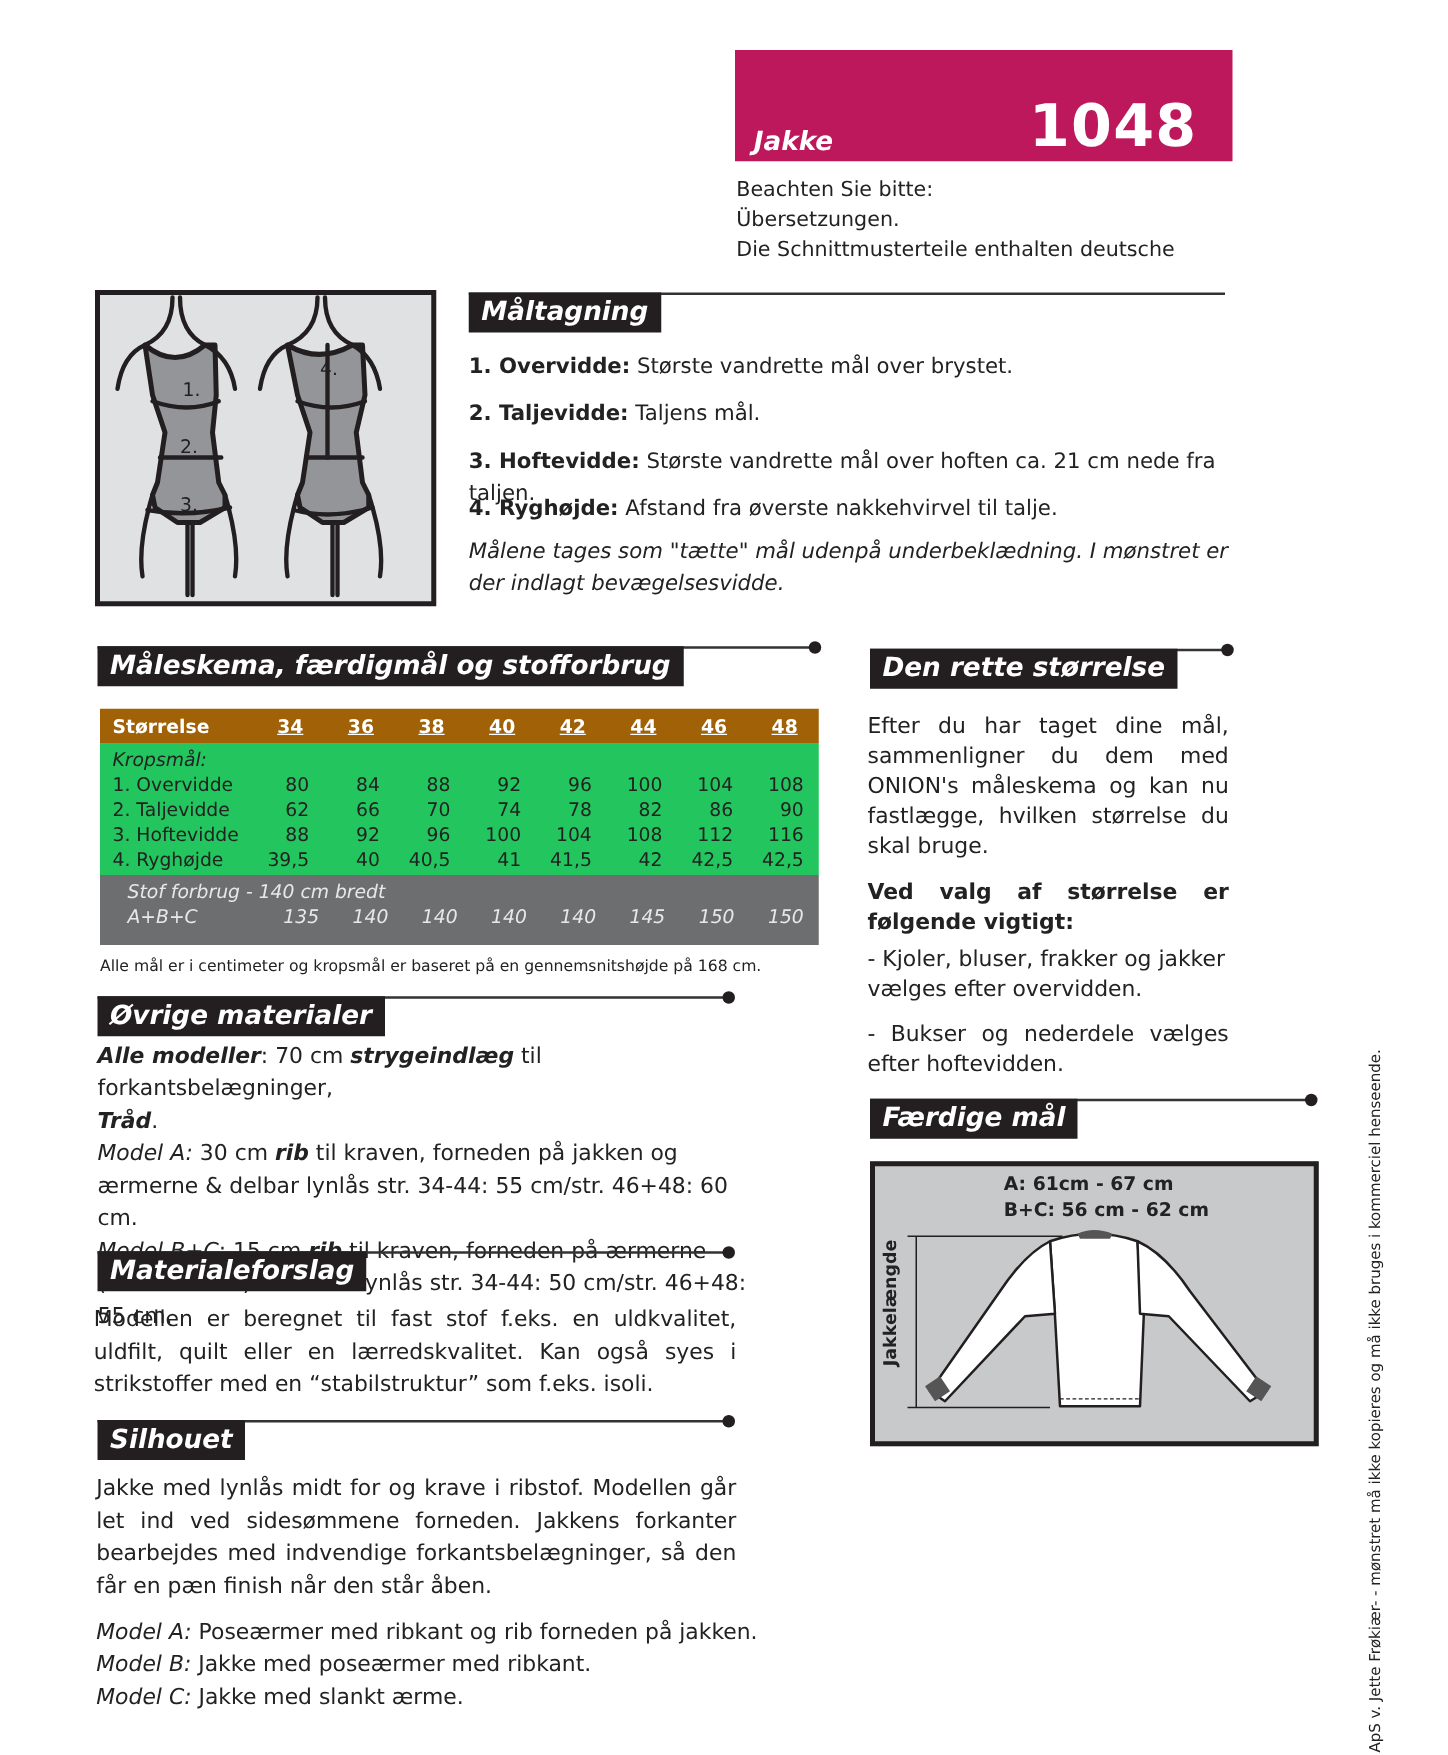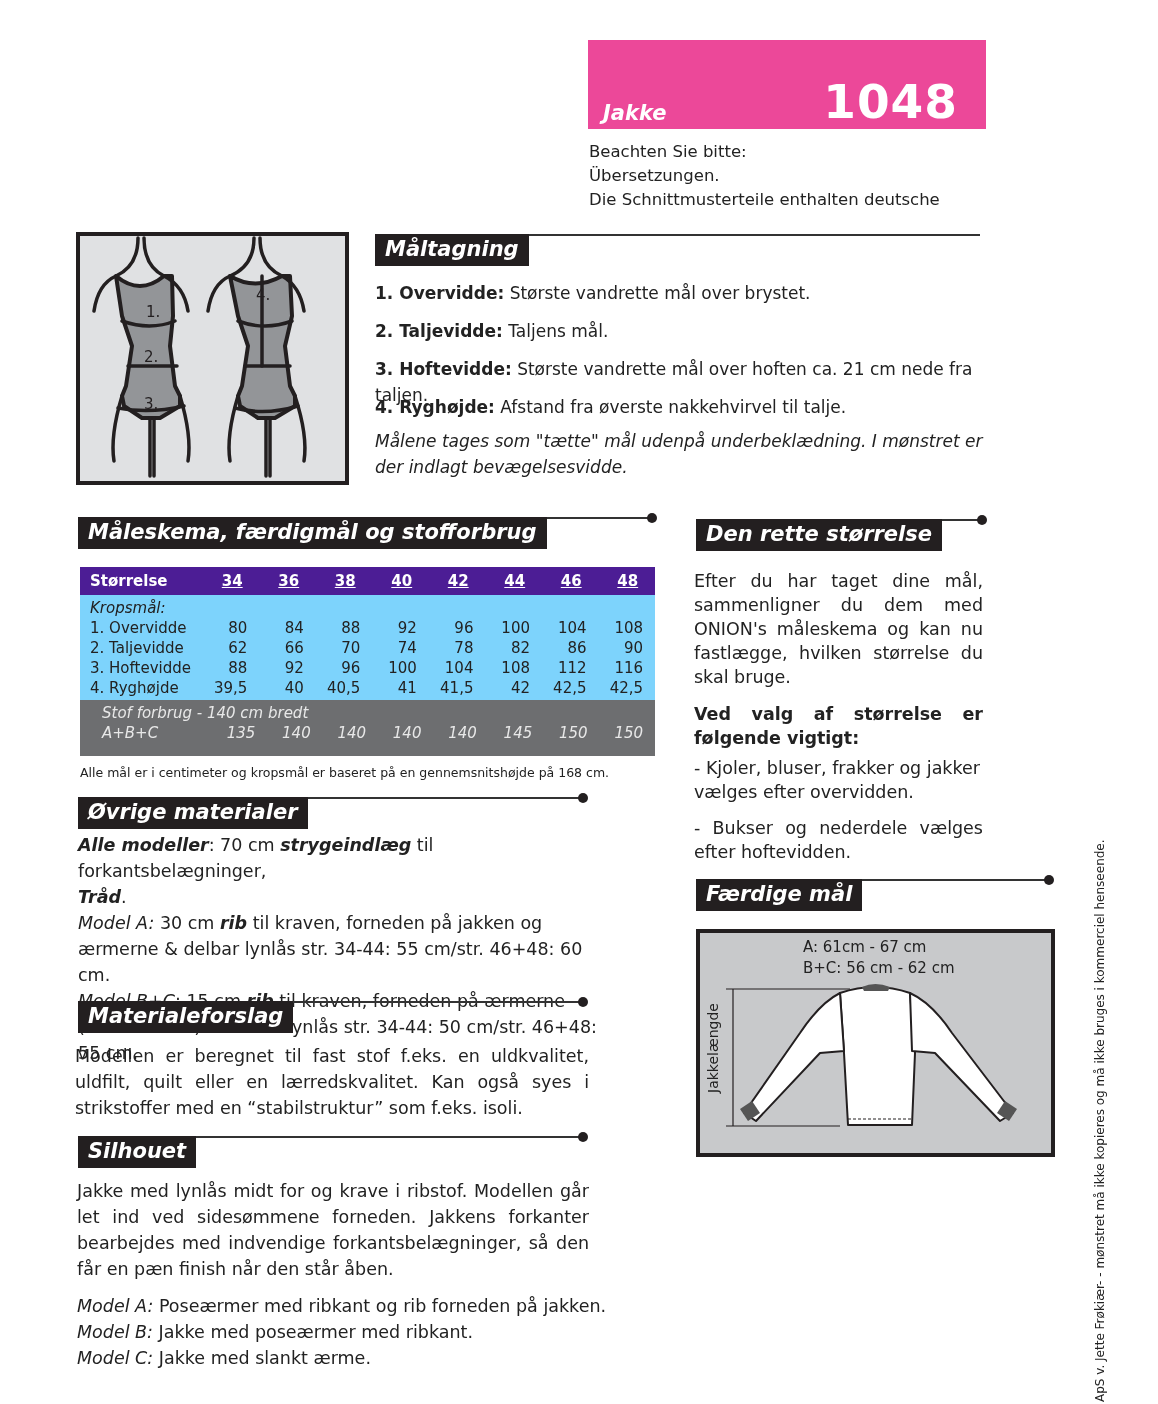--- a/index.html
+++ b/index.html
@@ -2,21 +2,21 @@
 <html><head>
 <meta charset="utf-8">
 <style>
   * { box-sizing: border-box; margin: 0; padding: 0; }
   html, body { width: 1158px; height: 1404px; background: #ffffff; overflow: hidden; }
   body { position: relative; font-family: "DejaVu Sans", "Liberation Sans", sans-serif; color: #222222; }
 
   .abs { position: absolute; }
 
   
-  .title-block { left: 588px; top: 40px; width: 398px; height: 89px; background: #ec4899; }
+  .title-block { left: 588px; top: 40px; width: 398px; height: 89px; background: #be185d; }
   .title-name { position: absolute; left: 15px; bottom: 4px; color: #fff; font-style: italic; font-weight: bold; font-size: 21px; }
   .title-number { position: absolute; right: 28px; bottom: 0px; color: #fff; font-weight: bold; font-size: 47px; letter-spacing: 1px; }
   .note { left: 589px; top: 140px; width: 400px; font-size: 16.5px; line-height: 24px; color: #222; }
 
   
   .sec-head { position: absolute; height: 0; }
   .sec-head .label { position: absolute; top: 0; left: 0; background: #231f20; color: #fff; font-style: italic; font-weight: bold; font-size: 21px; padding: 2px 10px 3px 10px; white-space: nowrap; line-height: 27px; }
   .sec-head .rule { position: absolute; top: 0; height: 2px; background: #333; }
   .sec-head .dot { position: absolute; top: -4px; width: 10px; height: 10px; border-radius: 50%; background: #231f20; }
 
@@ -24,39 +24,39 @@
   .body-fig { left: 76px; top: 232px; width: 273px; height: 253px; border: 4px solid #231f20; background: #e0e1e3; }
 
   
   .meas { left: 375px; top: 280px; width: 620px; font-size: 17px; color: #222; }
   .meas .item { height: 38px; line-height: 26px; }
   .meas .item b { font-weight: bold; text-align: right; }
   .meas .note-i { font-style: italic; line-height: 26px; margin-top: -4px; }
 
   
   .size-table { left: 80px; top: 567px; width: 575px; font-size: 15px; }
-  .size-table .hdr { background: #4c1d95; color: #fff; font-weight: bold; height: 28px; display: flex; align-items: center; }
-  .size-table .body { background: #7dd3fc; padding-top: 3px; padding-bottom: 2px; }
+  .size-table .hdr { background: #a16207; color: #fff; font-weight: bold; height: 28px; display: flex; align-items: center; }
+  .size-table .body { background: #22c55e; padding-top: 3px; padding-bottom: 2px; }
   .size-table .body .row { display: flex; height: 20px; line-height: 20px; color: #222; }
   .size-table .fabric { background: #6d6e70; color: #e8e8e8; font-style: italic; padding-top: 3px; height: 56px; padding-left: 12px; }
   .size-table .fabric .row { display: flex; height: 20px; line-height: 20px; align-items: center; }
   .size-table .c0 { width: 124px; padding-left: 10px; white-space: nowrap; }
   .size-table .c { width: 57px; text-align: right; padding-right: 12px; }
   .size-table .hdr .c { text-align: center; padding-right: 0; padding-left: 2px; text-decoration: underline; }
   .size-table .sub { padding-left: 10px; font-style: italic; height: 20px; line-height: 20px; }
   .table-note { left: 80px; top: 765px; font-size: 12.5px; color: #222; }
 
   
   .txt { position: absolute; font-size: 17.5px; line-height: 26px; color: #222; }
   .txt i { font-style: italic; margin-top: 43px; }
   .txt .bi { font-style: italic; font-weight: bold; }
   .justify { text-align: justify; }
 
   
-  .jacket-fig { left: 696px; top: 929px; width: 359px; height: 228px; border: 4px solid #231f20; background: #c8c9cb; }
+  .jacket-fig { left: 696px; top: 929px; width: 359px; height: 228px; border: 4px solid #231f20; background: #c8c9cb; font-weight: bold; }
   .jacket-fig .cap { position: absolute; left: 103px; top: 4px; font-size: 15px; line-height: 21px; color: #222; }
   .jacket-fig .vlabel { position: absolute; left: 5px; top: 160px; transform-origin: left top; transform: rotate(-90deg); font-size: 14px; color: #222; white-space: nowrap; }
 
   
   .vertical { position: absolute; left: 1093px; top: 1402px; transform-origin: left top; transform: rotate(-90deg); font-size: 12px; white-space: nowrap; color: #222; }
 </style>
 </head>
 <body>
 
 <div class="abs title-block">

